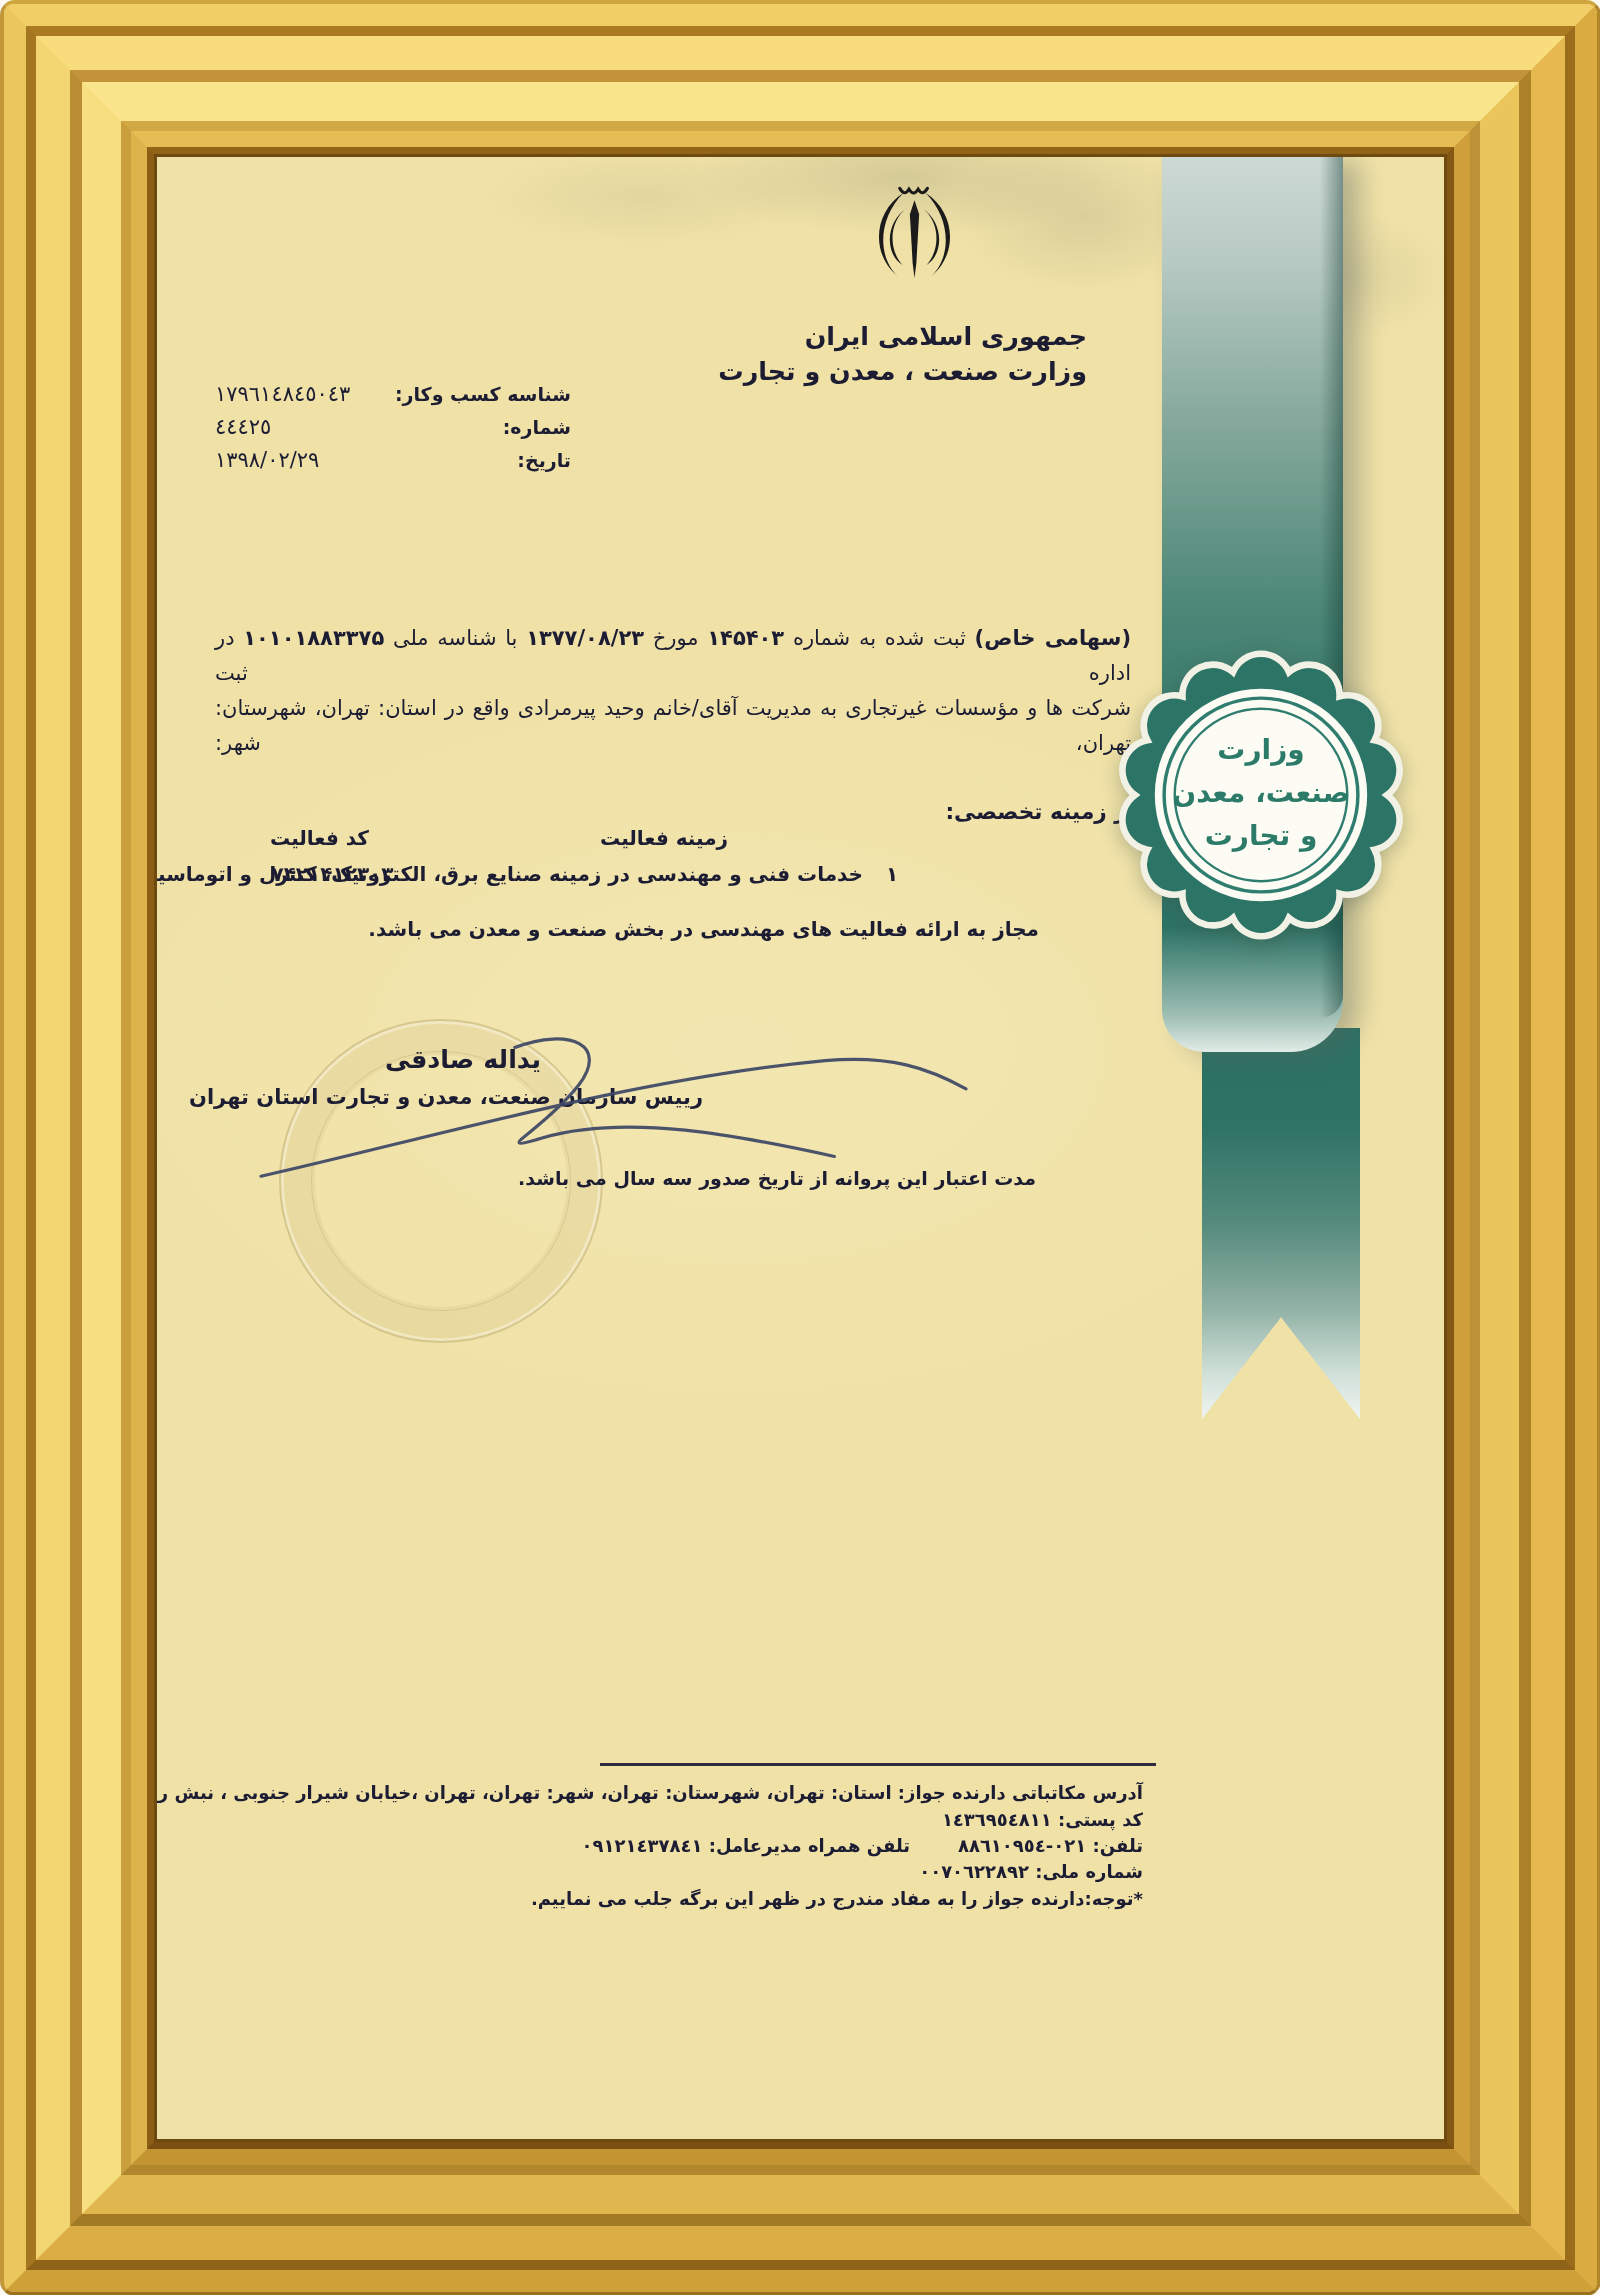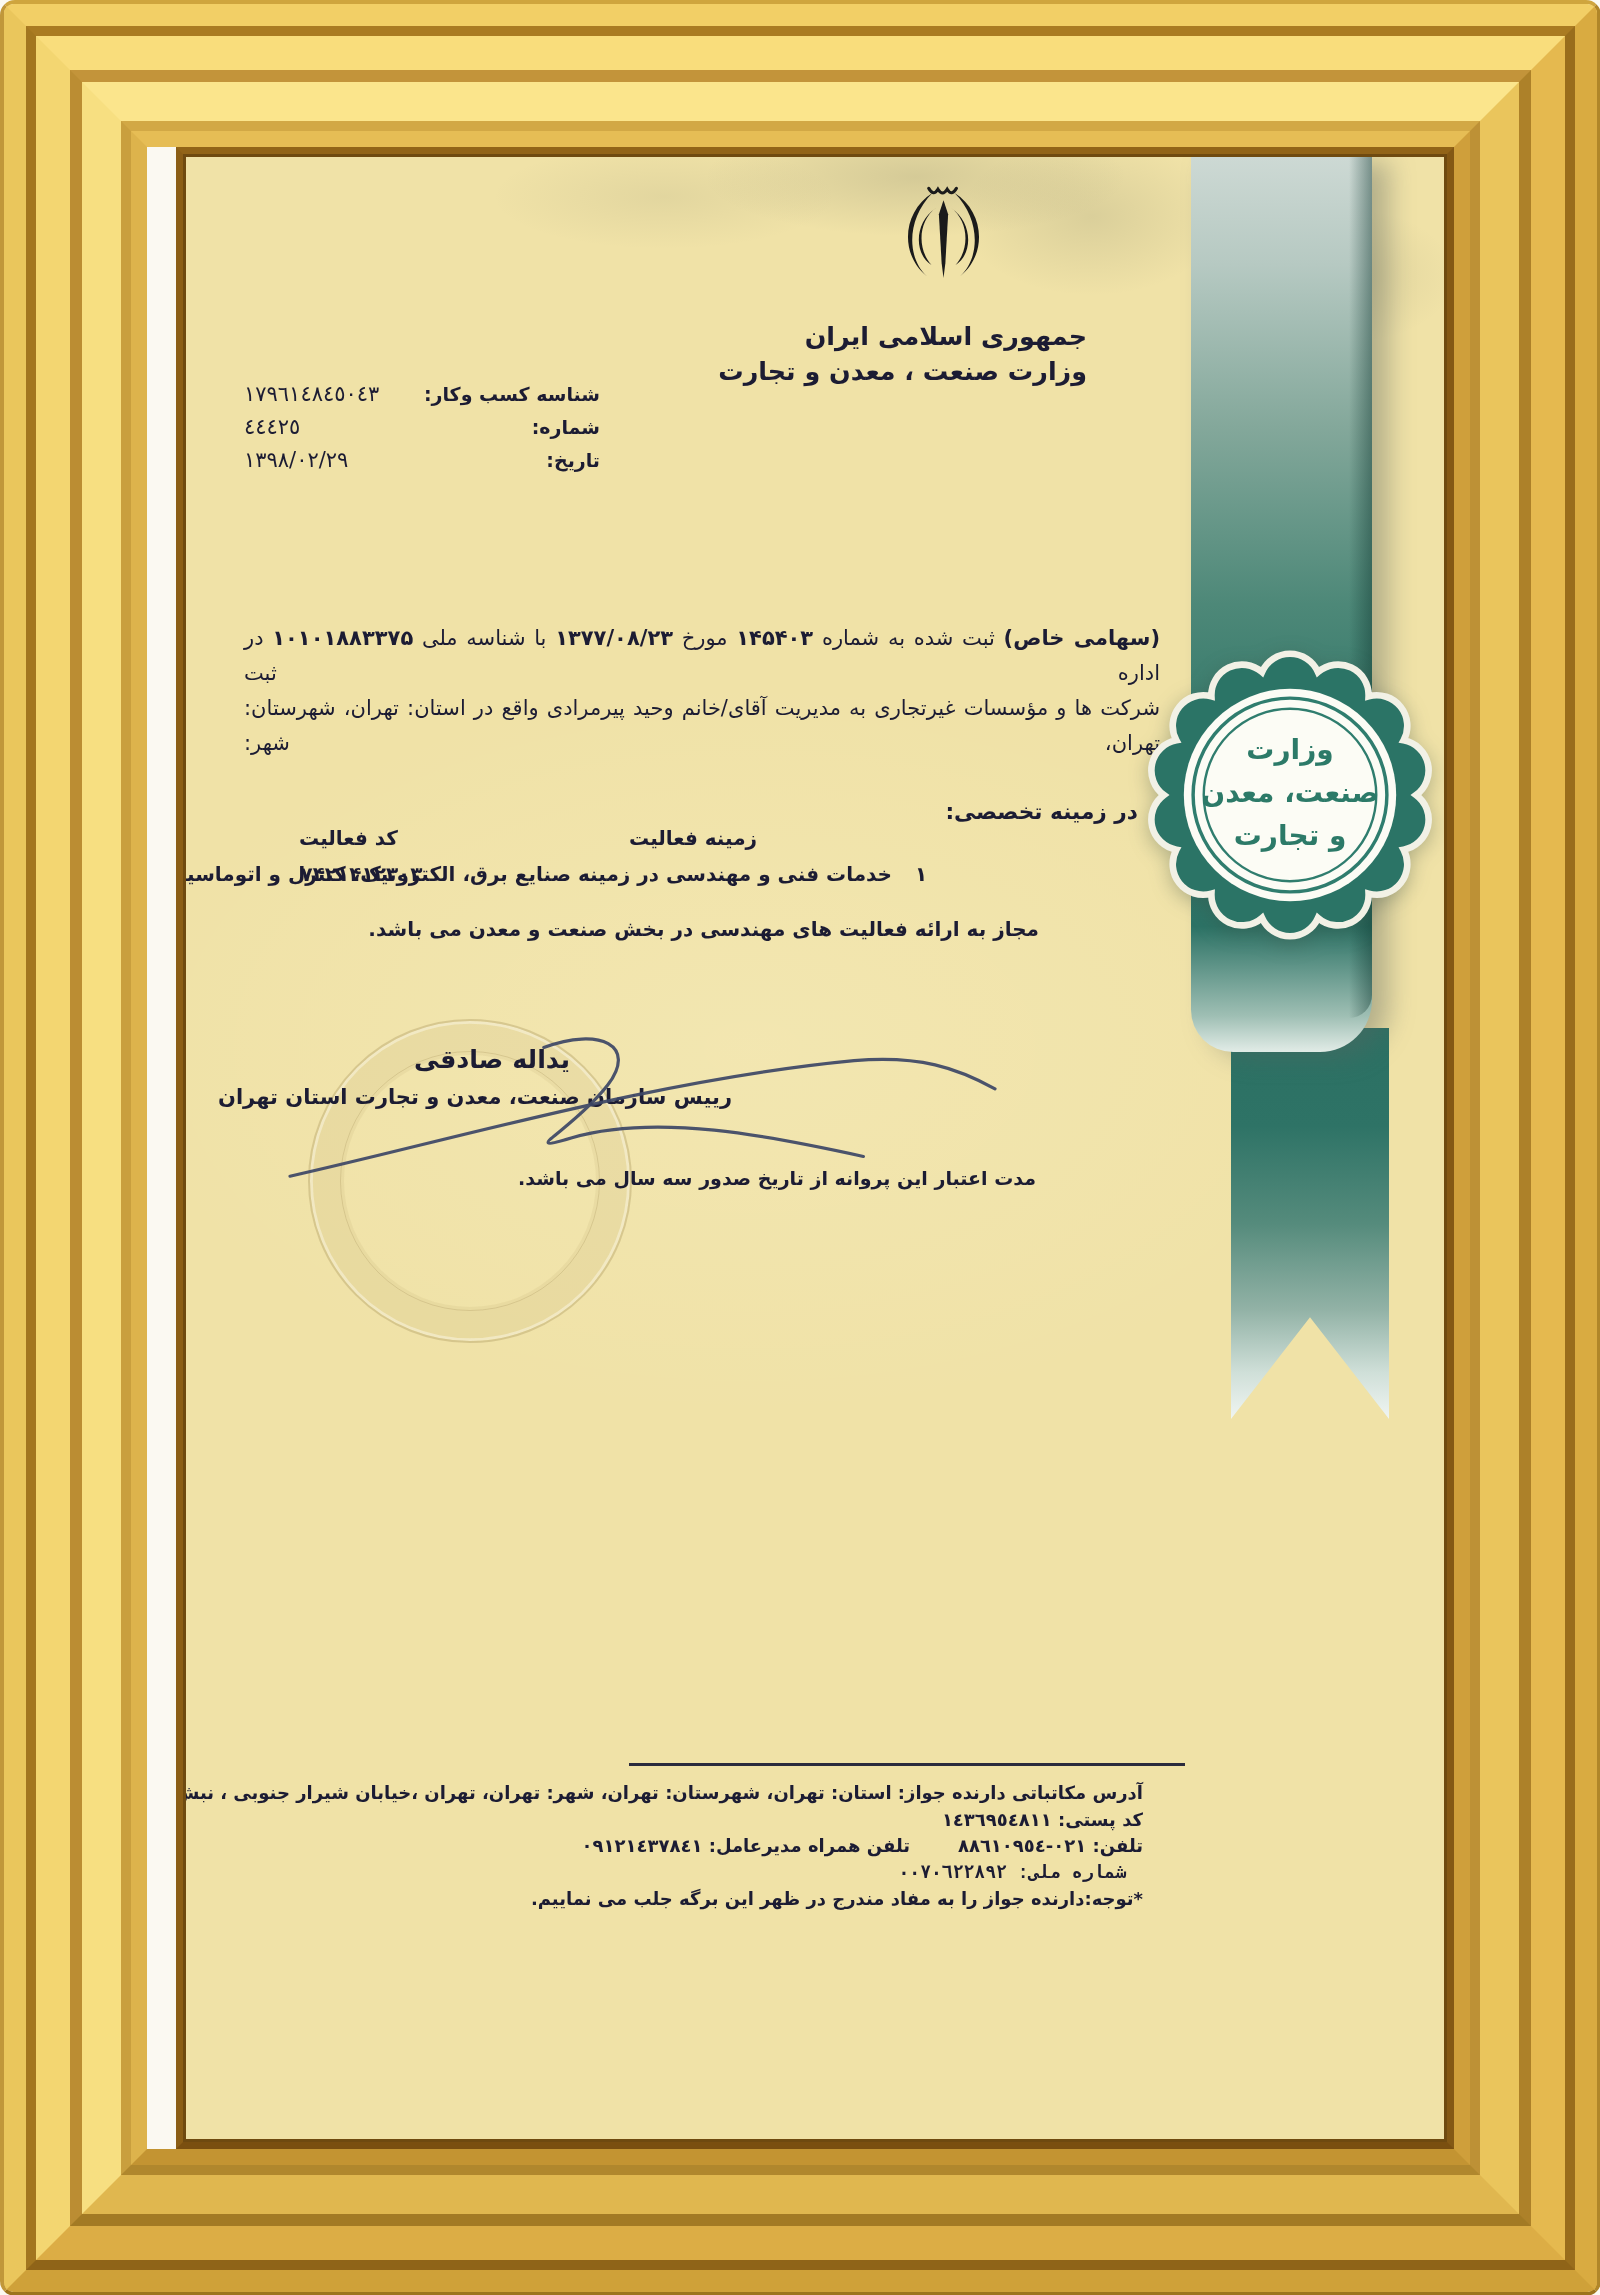--- a/index.html
+++ b/index.html
@@ -8,21 +8,21 @@
   
   .f{position:absolute;inset:0;border-style:solid;}
   .f1{border-width:4.7px;border-color:#cfa53e #b08629 #9c731d #c1973a;border-radius:15px;}
   .f2{border-width:22.6px;border-color:#f2cf66 #d9ab41 #cfa139 #eac65c;border-radius:9.4px;}
   .f3{border-width:10.4px;border-color:#aa7b22 #996d1c #8f6418 #a3761f;}
   .f4{border-width:34px;border-color:#f9dd7c #e5b94f #dcad45 #f3d671;}
   .f5{border-width:12.2px;border-color:#c3943a #ad8129 #a37a24 #bb8d33;}
   .f6{border-width:39px;border-color:#fbe58c #eac55c #e0b74f #f7df81;}
   .f7{border-width:10.4px;border-color:#d2a845 #bd9136 #b0872d #c99f3e;}
   .f8{border-width:16px;border-color:#e6bd55 #cf9f3b #c39432 #ddb34c;}
-  .f9{border-width:7.5px;border-color:#926418 #845814 #7a4f10 #8b5e16;margin-left:29px;}
+  .f9{border-width:7.5px;border-color:#926418 #845814 #7a4f10 #8b5e16;}
   .f10{border-width:3.8px;border-color:#6f4a10;}
   
   .paper{position:absolute;inset:0;background:#f0e2a7;overflow:hidden;}
   .paper::before{content:"";position:absolute;inset:0;z-index:0;pointer-events:none;background:
     radial-gradient(301px 85px at 58% 1%,rgba(104,108,88,.20),transparent 70%),
     radial-gradient(188px 113px at 72% 3%,rgba(104,108,88,.16),transparent 70%),
     radial-gradient(245px 75px at 38% 2%,rgba(104,108,88,.10),transparent 70%),
     radial-gradient(141px 94px at 93% 6%,rgba(104,108,88,.12),transparent 70%),
     radial-gradient(847px 490px at 45% 45%,rgba(255,250,220,.18),transparent 75%);}
   .fa{direction:rtl;color:#1c1c33;}
@@ -185,21 +185,21 @@
       <span>١٤٣٦٩٥٤٨١١</span>
     </div>
     <div class="ft fa" style="right:301px;top:1678px;">
       <span>تلفن:</span>
       <span>٠٢١-٨٨٦١٠٩٥٤</span>
     </div>
     <div class="ft fa" style="right:534px;top:1678px;">
       <span>تلفن همراه مدیرعامل:</span>
       <span>٠٩١٢١٤٣٧٨٤١</span>
     </div>
-    <div class="ft fa" style="right:318px;top:1704px;font-family:Liberation Mono, monospace;">
+    <div class="ft fa" style="right:301px;top:1704px;">
       <span>شماره ملی:</span>
       <span>٠٠٧٠٦٢٢٨٩٢</span>
     </div>
     <div class="ft fa" style="right:301px;top:1731px;">*توجه:دارنده جواز را به مفاد مندرج در ظهر این برگه جلب می نماییم.</div>
 
   </div>
 
           </div>
          </div>
         </div>

